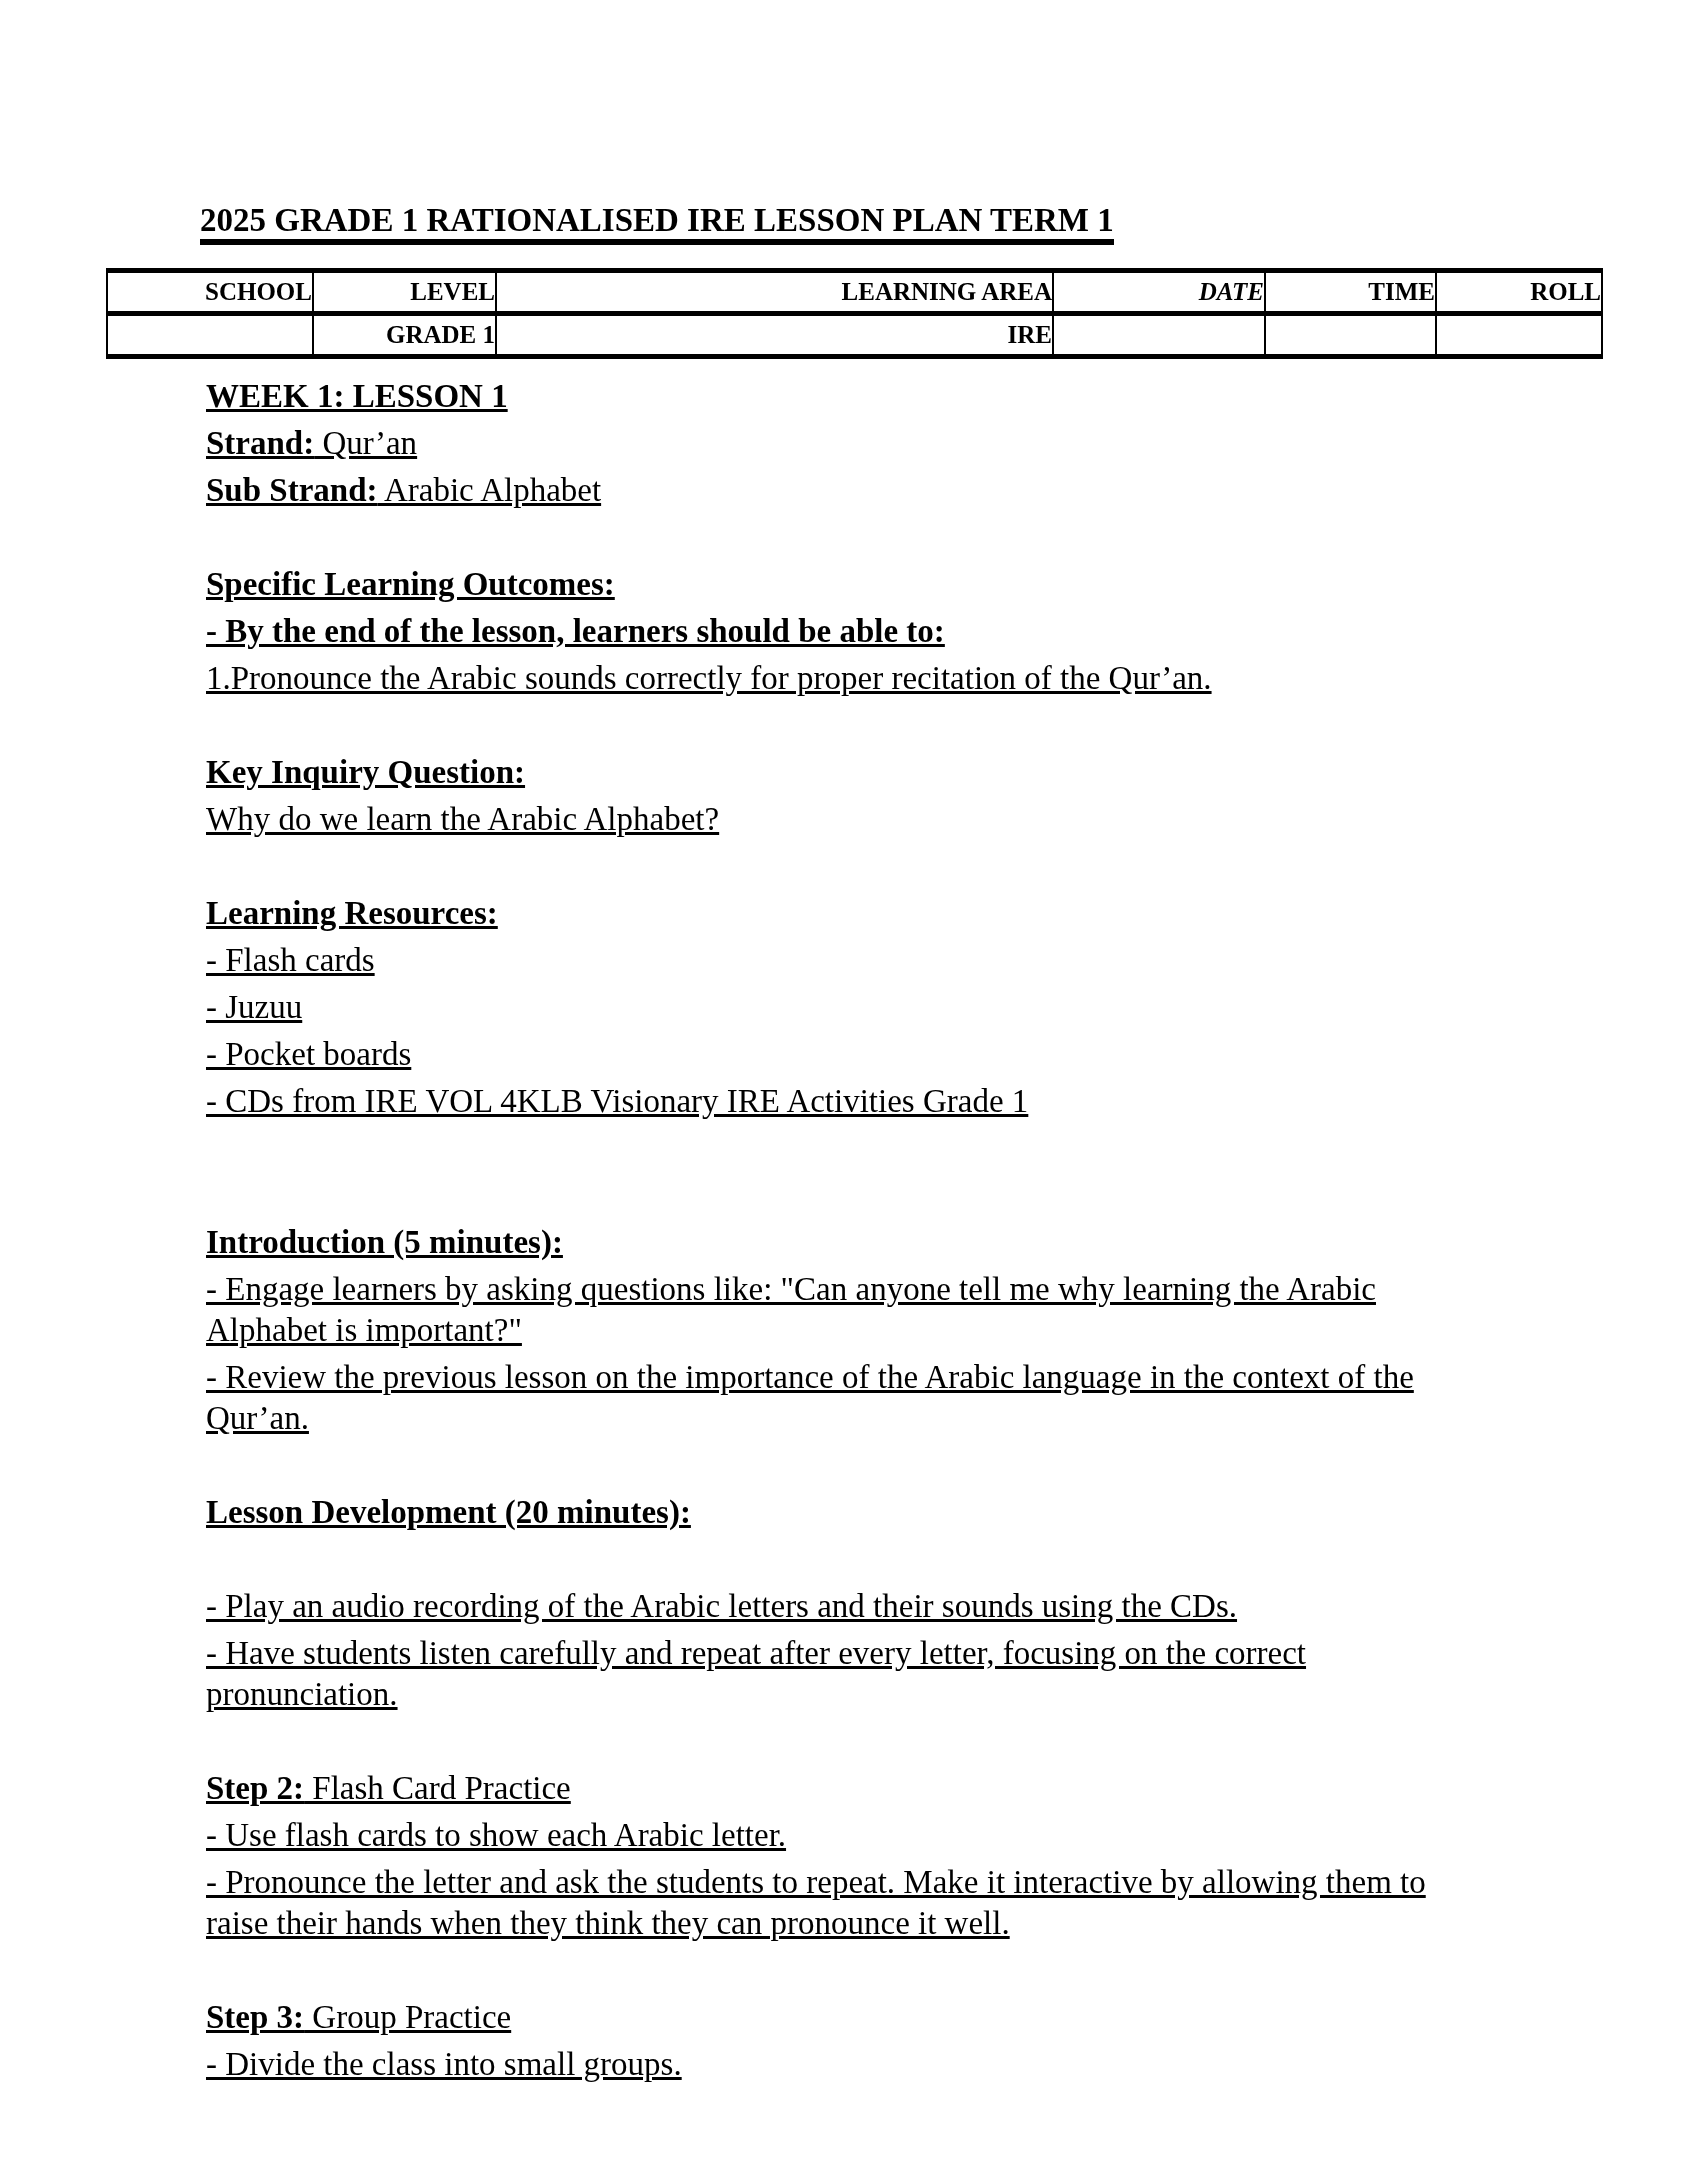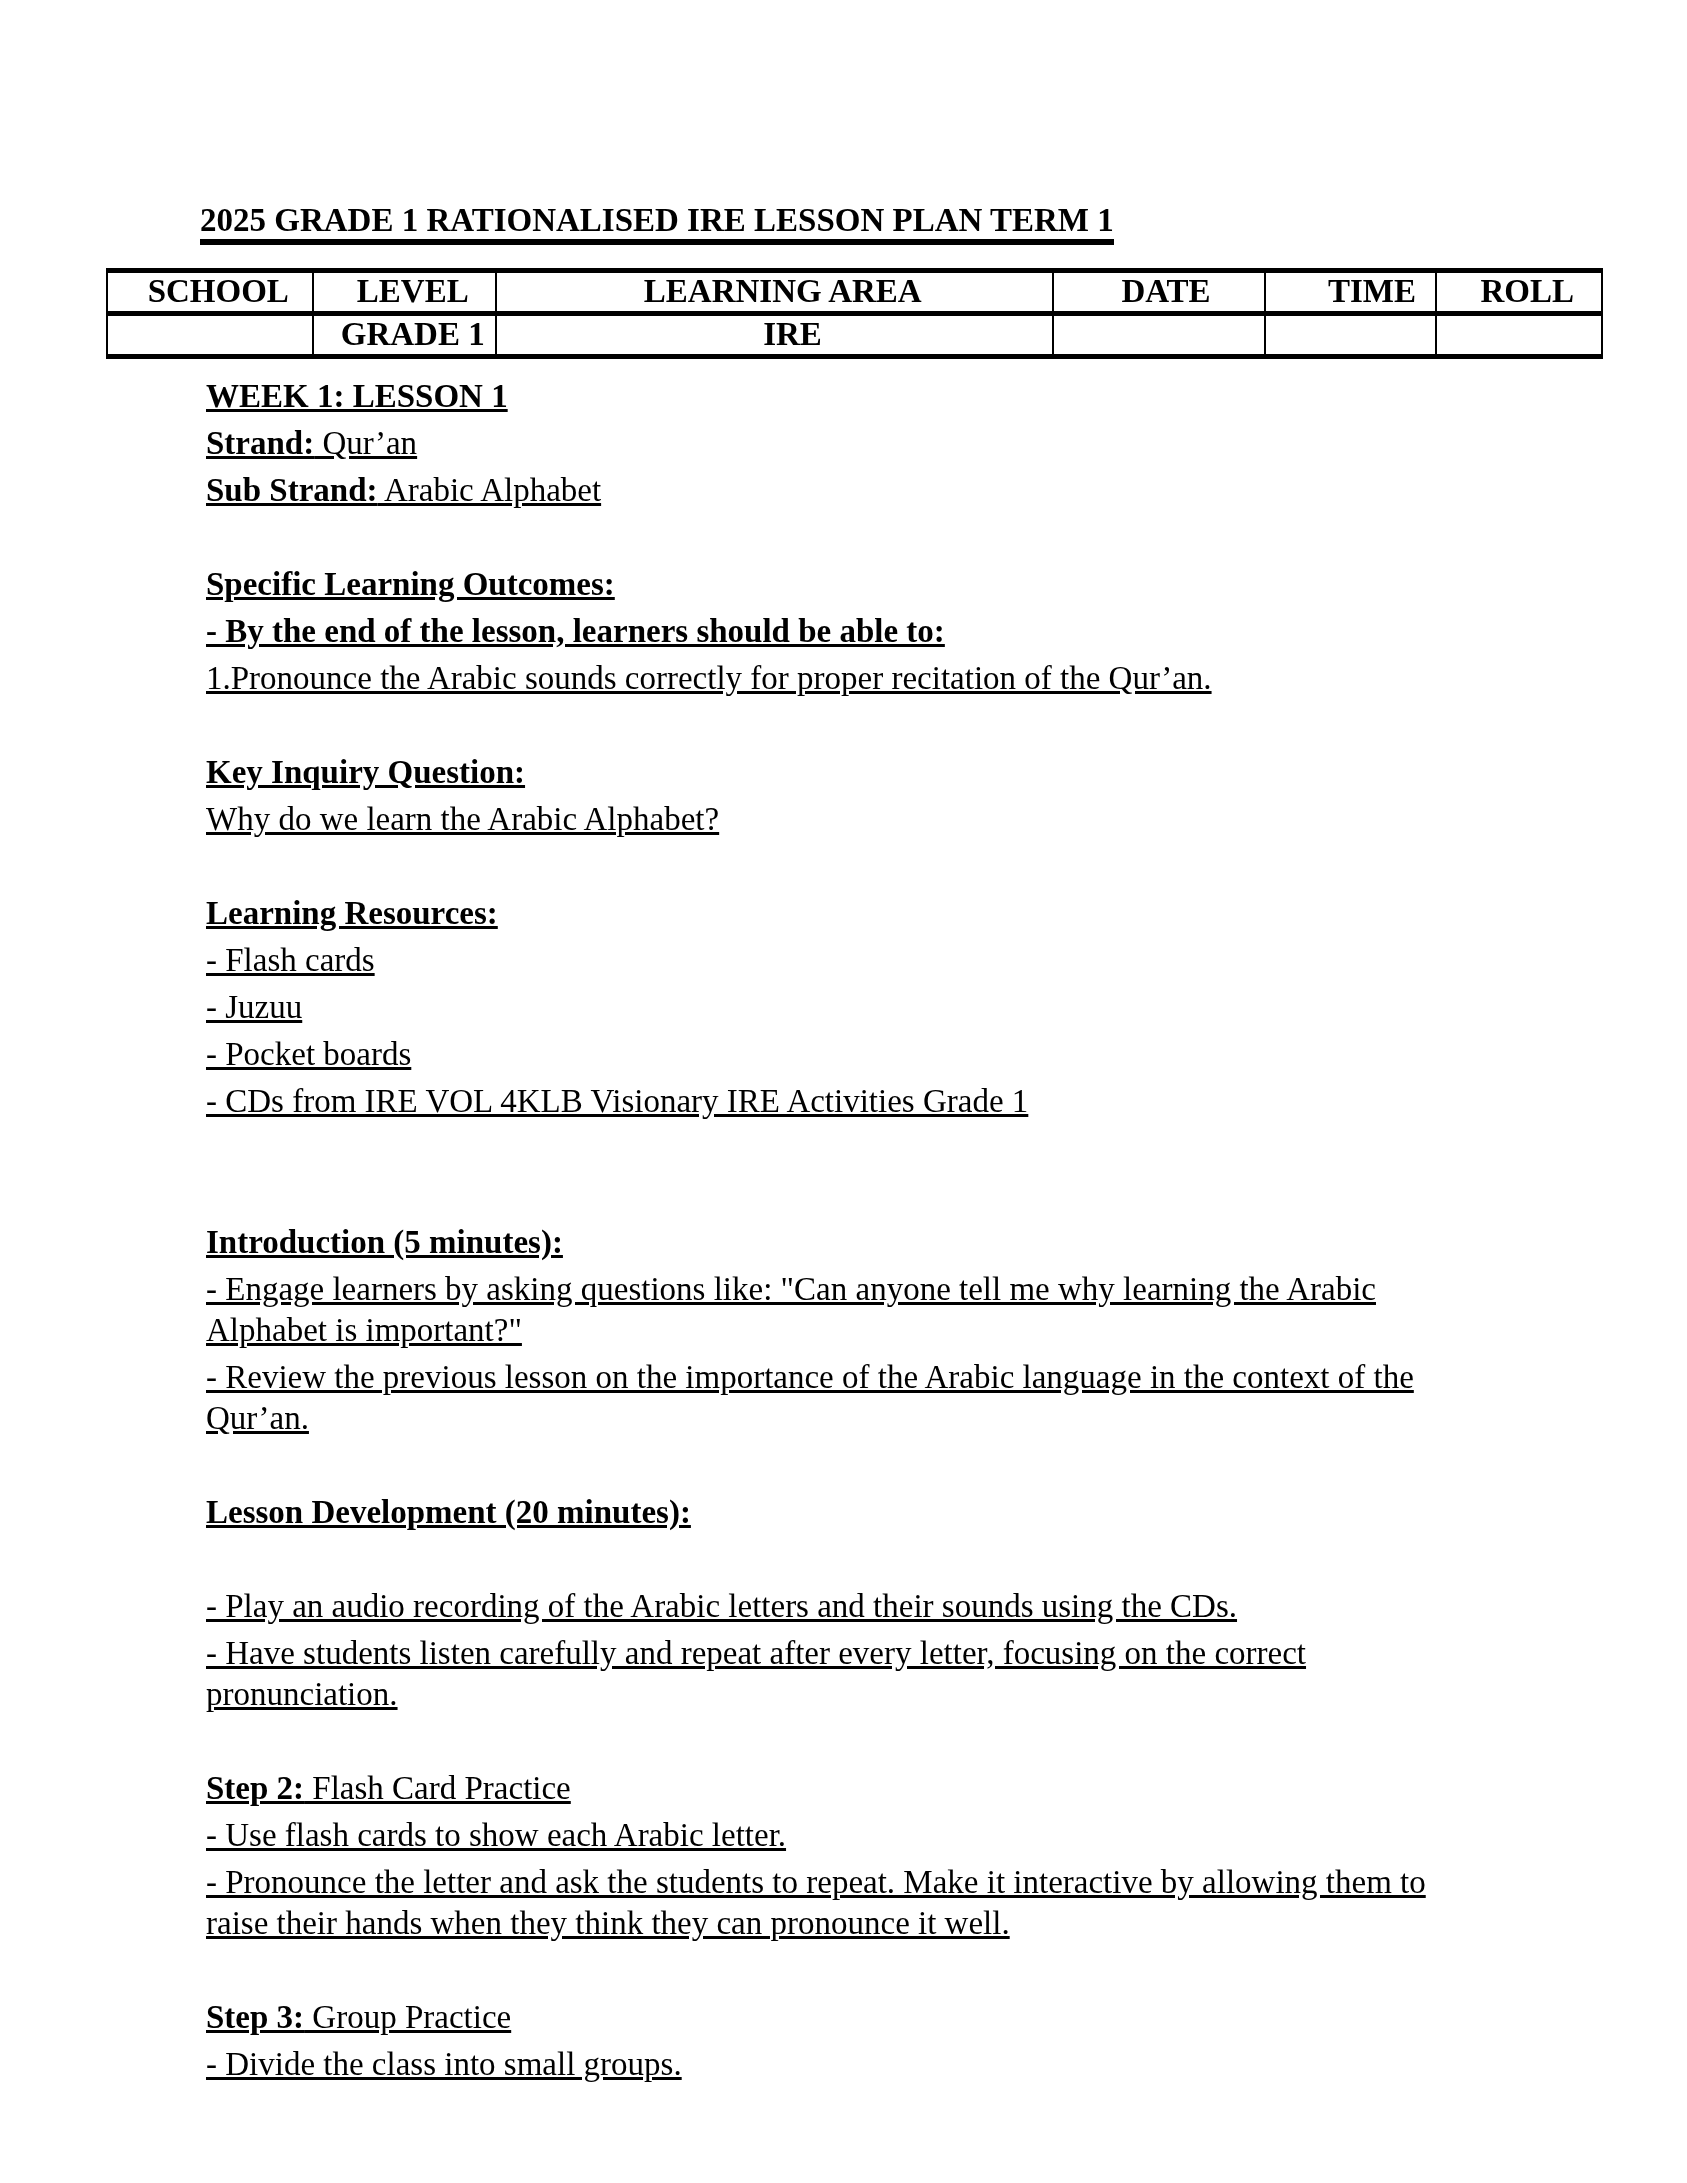--- a/index.html
+++ b/index.html
@@ -40,28 +40,28 @@
   table.info col.c2 { width: 183px; }
   table.info col.c3 { width: 557px; }
   table.info col.c4 { width: 212px; }
   table.info col.c5 { width: 171px; }
   table.info col.c6 { width: 166px; }
   table.info tr { border-top: 5.3px solid #000000; border-bottom: 5.3px solid #000000; }
   table.info th, table.info td {
     border-left: 2.6px solid #000000;
     border-right: 2.6px solid #000000;
     font-weight: bold;
-    font-size: 33px;
-    text-align: center;
+    font-size: 25px;
+    text-align: right;
     padding: 0 0 0 16.5px;
     overflow: hidden;
   }
   table.info th { height: 37px; vertical-align: bottom; padding-bottom: 1.3px; }
   table.info td { height: 38px; vertical-align: top; }
-  table.info tr[data-name="table-header-row"] th:nth-child(4) { padding-left: 14px; }
+  table.info tr[data-name="table-header-row"] th:nth-child(4) { padding-left: 14px; font-style: italic; }
   table.info tr[data-name="table-header-row"] th:nth-child(5) { padding-left: 43px; }
   table.info tr[data-name="table-data-row"] td:nth-child(3) { padding-left: 36px; }
   .doc-body p { margin: 6px; min-height: 41px; text-decoration: underline; }
   .doc-body b { font-weight: bold; }
 </style>
 </head>
 <body>
 
 <div class="page" data-name="document-page">
 

